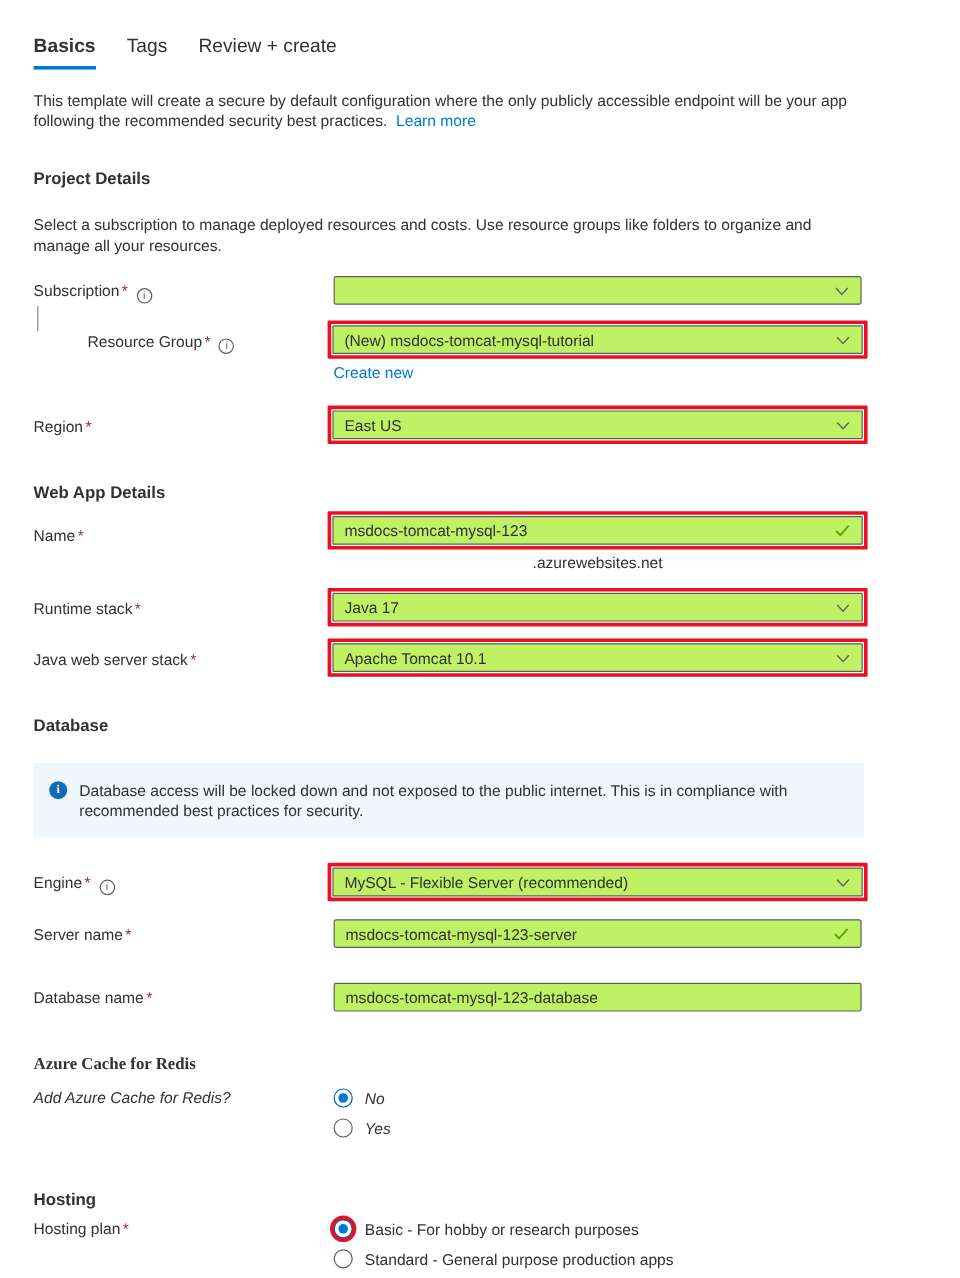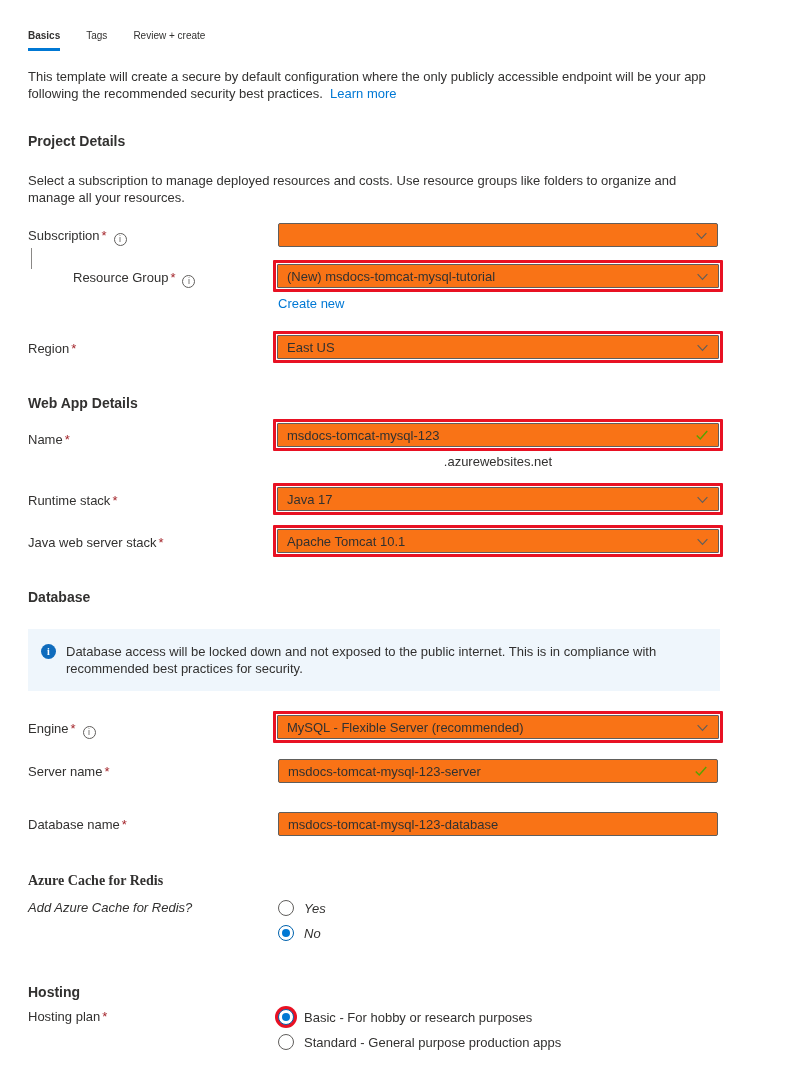--- a/index.html
+++ b/index.html
@@ -9,21 +9,21 @@
     height: 1065px;
     font-family: "Liberation Sans", "DejaVu Sans", sans-serif;
     font-size: 13px;
     color: #323130;
     padding: 28px 82px 0 28px;
     overflow: hidden;
   }
 
   
   .tabs { display: flex; gap: 26px; margin-top: 2px; }
-  .tab { position: relative; font-size: 10px; padding-bottom: 10px; cursor: pointer; color: #323130; }
+  .tab { position: relative; font-size: 16px; padding-bottom: 10px; cursor: pointer; color: #323130; }
   .tab.active { font-weight: bold; }
   .tab.active::after {
     content: ""; position: absolute; left: 0; right: 0; bottom: 0;
     height: 3px; background: #0078d4;
   }
 
   
   .intro { margin-top: 17px; line-height: 17px; max-width: 692px; }
   .link { color: #0078d4; text-decoration: none; cursor: pointer; }
   .section-title { font-size: 14px; font-weight: bold; }
@@ -36,21 +36,21 @@
   .field-col { width: 440px; }
   .req { color: #a4262c; margin-left: 2px; }
   .info-icon {
     display: inline-block; width: 13px; height: 13px; border: 1px solid #605e5c;
     border-radius: 50%; font-size: 9px; line-height: 11px; text-align: center;
     color: #605e5c; margin-left: 7px; vertical-align: -2px; font-style: normal;
   }
 
   
   .select-box, .text-input {
-    width: 100%; height: 24px; background: #f97316;
+    width: 100%; height: 24px; background: #bef264;
     border: 1px solid #605e5c; border-radius: 2px;
     display: flex; align-items: center; justify-content: space-between;
     padding: 0 9px; cursor: pointer; color: #323130;
   }
   .text-input { cursor: text; }
   .chev { width: 13px; height: 13px; flex-shrink: 0; }
   .check { width: 14px; height: 14px; flex-shrink: 0; }
 
   .highlight { border: 3px solid #e81123; padding: 1px; margin: -5px; border-radius: 1px; }
   .highlight > .select-box, .highlight > .text-input { border-radius: 1px; }
@@ -100,21 +100,21 @@
 
   
   .mt-proj { margin-top: 31px; }
   .mt-sub { margin-top: 17px; }
   .mt-region { margin-top: 25px; }
   .mt-webapp { margin-top: 37px; }
   .mt-name { margin-top: 13px; }
   .mt-runtime { margin-top: 19px; }
   .mt-java { margin-top: 20px; }
   .mt-db { margin-top: 37px; }
-  .mt-engine { margin-top: 25px; }
+  .mt-engine { margin-top: 25px; align-items: flex-end; }
   .mt-server { margin-top: 20px; }
   .mt-dbname { margin-top: 29px; }
   .mt-redis { margin-top: 37px; font-family: Liberation Serif, serif; }
   .mt-redisq { margin-top: 9px; font-style: italic; }
   .mt-hosting { margin-top: 43px; }
   .mt-hostplan { margin-top: 7px; }
 </style>
 </head>
 <body>
 
@@ -279,26 +279,26 @@
 
 <h3 class="section-title mt-redis">Azure Cache for Redis</h3>
 
 <div class="row mt-redisq">
   <div class="label-col" style="padding-top:2px;">
     <span>Add Azure Cache for Redis?</span>
   </div>
   <div class="field-col">
     <div class="radio-group">
       <div class="radio-option">
+        <span class="radio selected"></span>
+        <span>No</span>
+      </div>
+      <div class="radio-option">
         <span class="radio"></span>
         <span>Yes</span>
-      </div>
-      <div class="radio-option">
-        <span class="radio selected"></span>
-        <span>No</span>
       </div>
     </div>
   </div>
 </div>
 
 <h3 class="section-title mt-hosting">Hosting</h3>
 
 <div class="row mt-hostplan">
   <div class="label-col" style="padding-top:2px;">
     <span>Hosting plan</span><span class="req">*</span>

